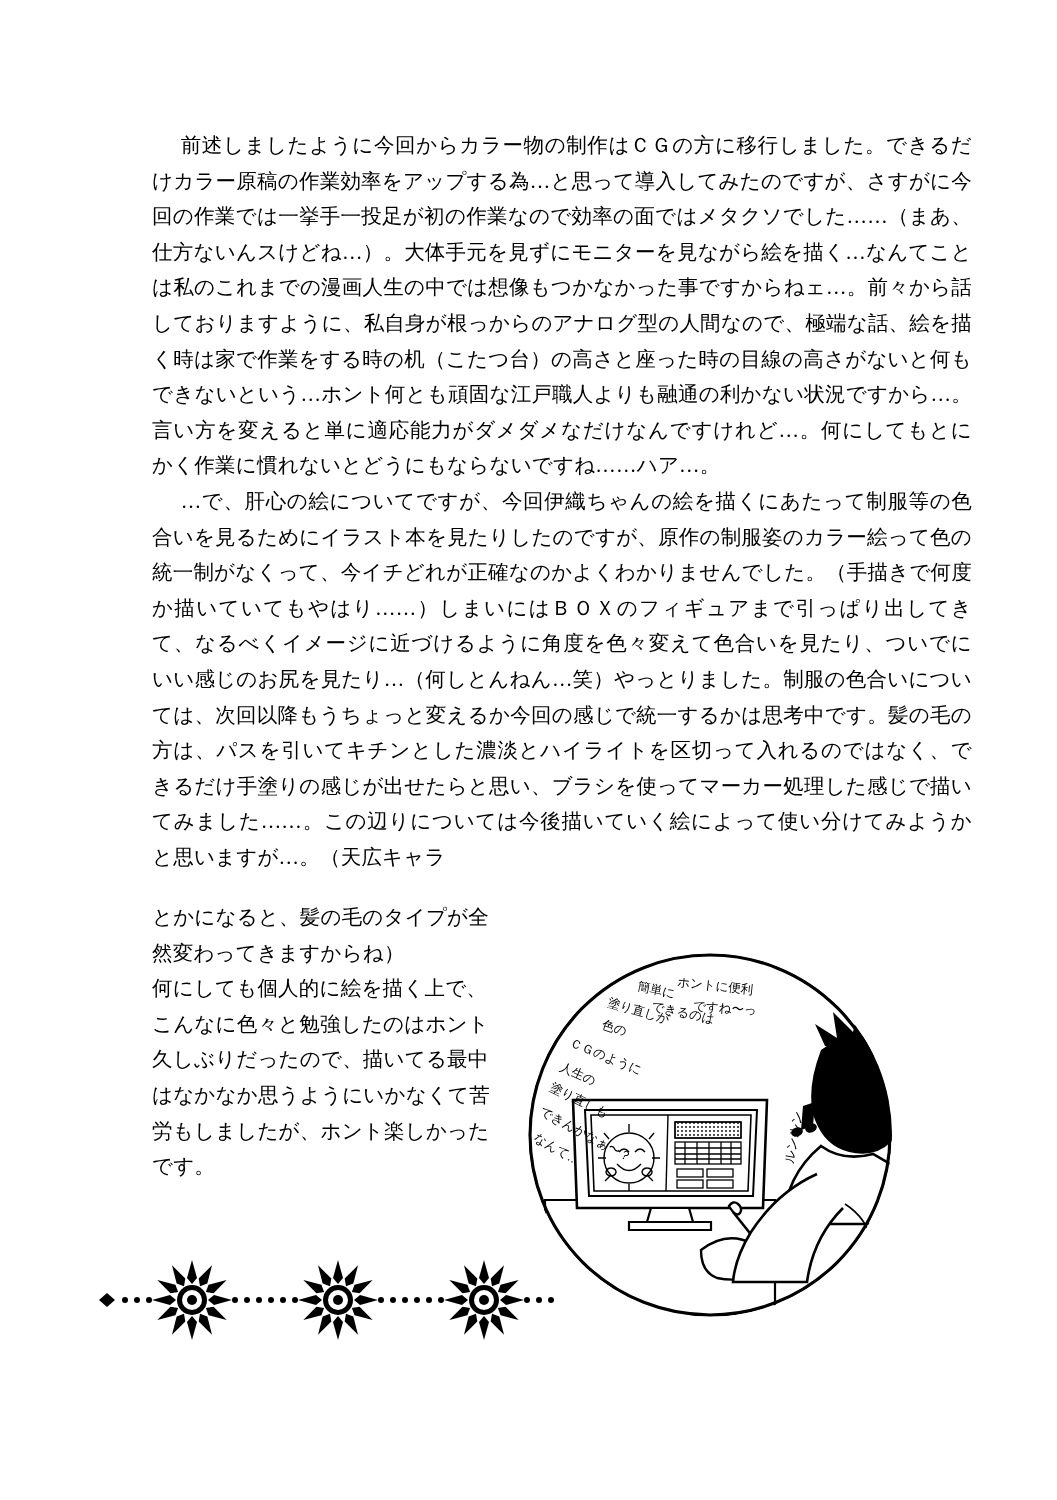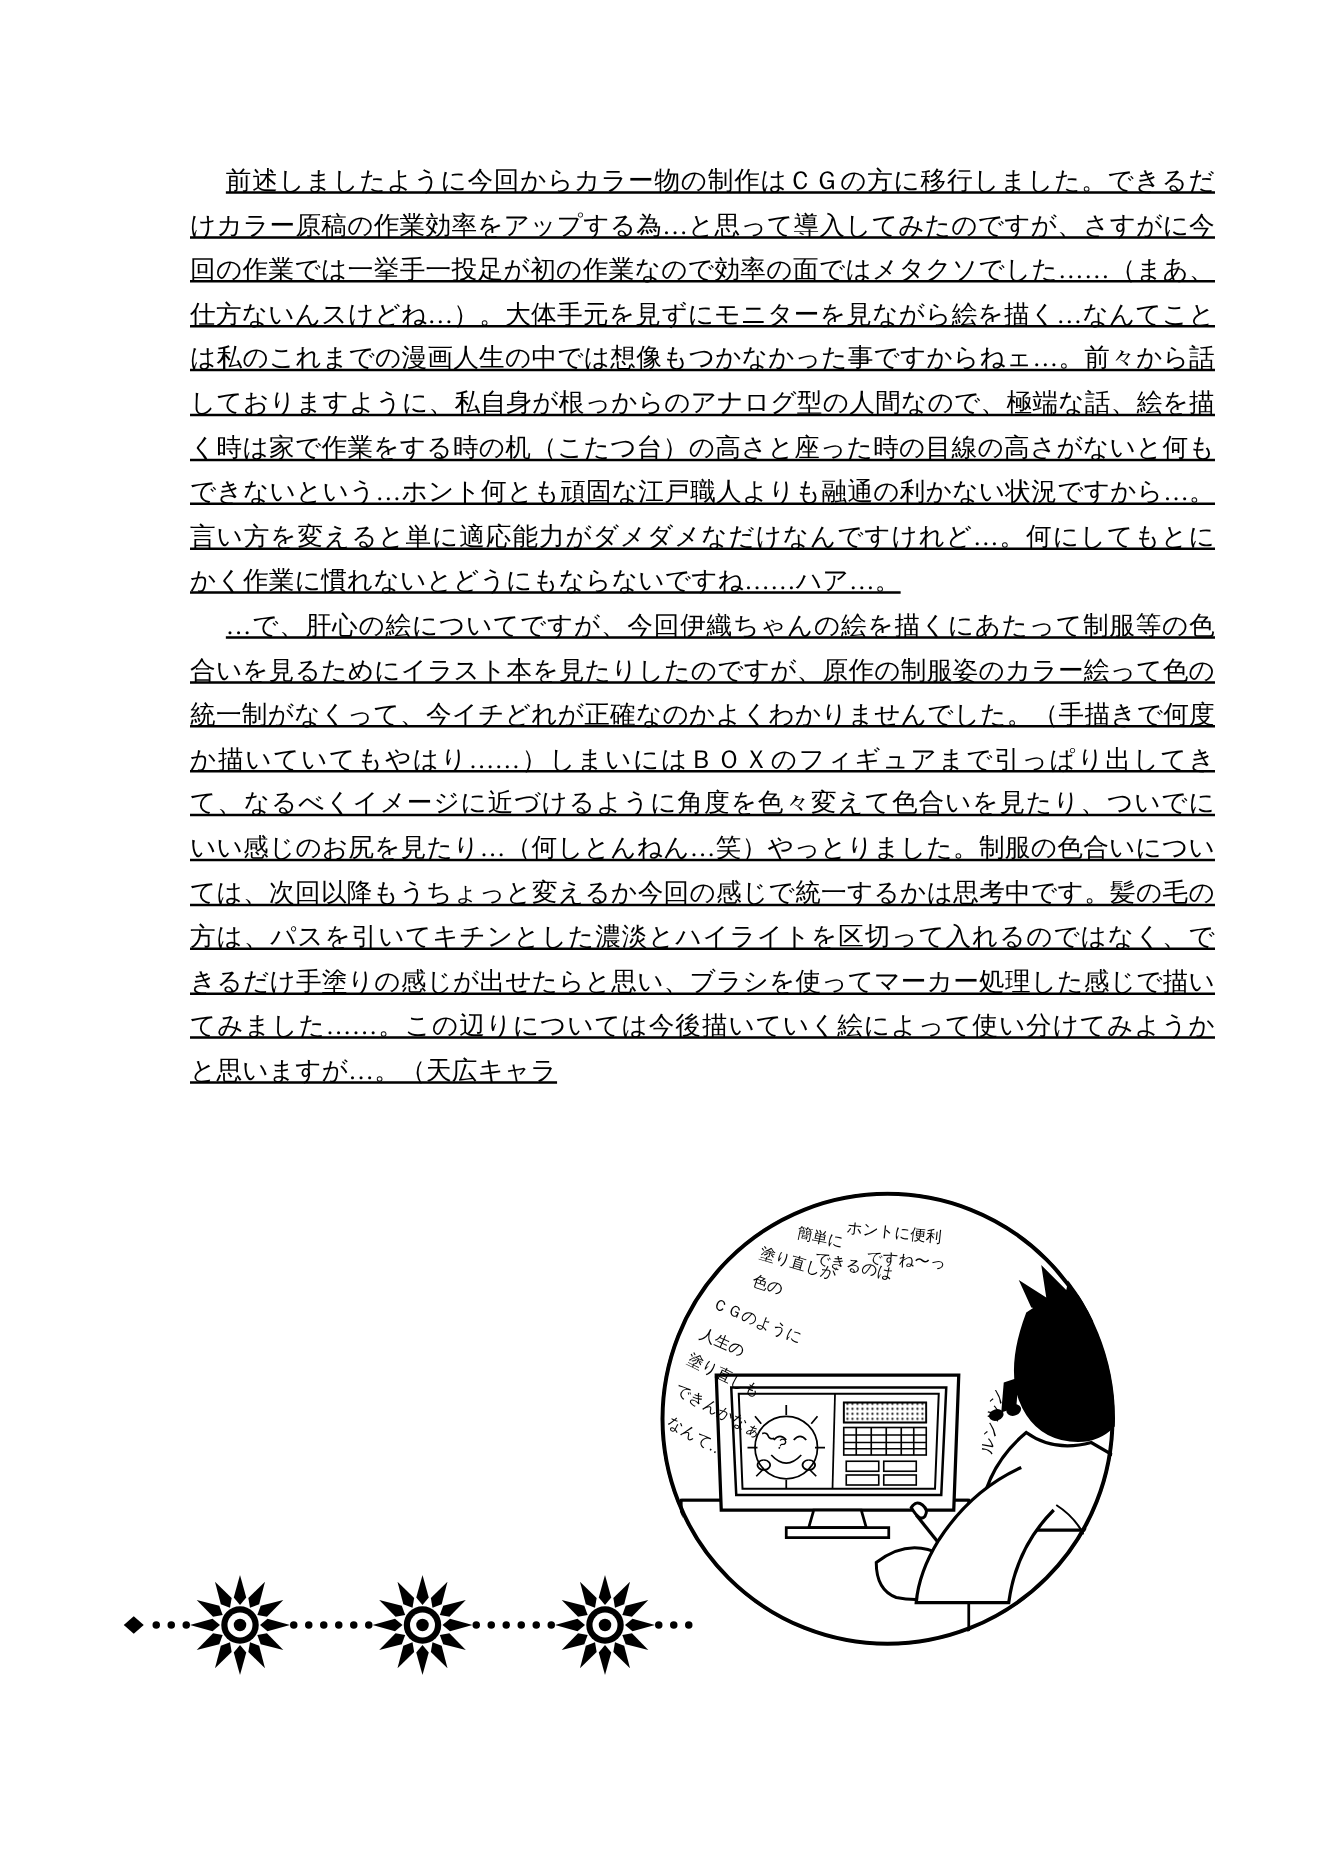--- a/index.html
+++ b/index.html
@@ -29,21 +29,20 @@
     width: 820px;
     font-size: 20.5px;
     line-height: 35.6px;
     letter-spacing: 0.2px;
     text-align: justify;
     text-justify: inter-character;
   }
   .afterword p {
     margin: 0;
     text-indent: 1.4em;
-    text-decoration: underline;
   }
 
   
   .afterword-narrow {
     position: absolute;
     left: 152px;
     top: 900px;
     width: 350px;
     font-size: 20.5px;
     line-height: 35.6px;
@@ -80,20 +79,24 @@
 </head>
 <body>
 
 <div class="page">
 
   <div class="afterword">
     <p>前述しましたように今回からカラー物の制作はＣＧの方に移行しました。できるだけカラー原稿の作業効率をアップする為…と思って導入してみたのですが、さすがに今回の作業では一挙手一投足が初の作業なので効率の面ではメタクソでした……（まあ、仕方ないんスけどね…）。大体手元を見ずにモニターを見ながら絵を描く…なんてことは私のこれまでの漫画人生の中では想像もつかなかった事ですからねェ…。前々から話しておりますように、私自身が根っからのアナログ型の人間なので、極端な話、絵を描く時は家で作業をする時の机（こたつ台）の高さと座った時の目線の高さがないと何もできないという…ホント何とも頑固な江戸職人よりも融通の利かない状況ですから…。言い方を変えると単に適応能力がダメダメなだけなんですけれど…。何にしてもとにかく作業に慣れないとどうにもならないですね……ハア…。</p>
     <p>…で、肝心の絵についてですが、今回伊織ちゃんの絵を描くにあたって制服等の色合いを見るためにイラスト本を見たりしたのですが、原作の制服姿のカラー絵って色の統一制がなくって、今イチどれが正確なのかよくわかりませんでした。（手描きで何度か描いていてもやはり……）しまいにはＢＯＸのフィギュアまで引っぱり出してきて、なるべくイメージに近づけるように角度を色々変えて色合いを見たり、ついでにいい感じのお尻を見たり…（何しとんねん…笑）やっとりました。制服の色合いについては、次回以降もうちょっと変えるか今回の感じで統一するかは思考中です。髪の毛の方は、パスを引いてキチンとした濃淡とハイライトを区切って入れるのではなく、できるだけ手塗りの感じが出せたらと思い、ブラシを使ってマーカー処理した感じで描いてみました……。この辺りについては今後描いていく絵によって使い分けてみようかと思いますが…。（天広キャラ</p>
   </div>
 
+  <div class="afterword-narrow">
+    <p class="indent">とかになると、髪の毛のタイプが全然変わってきますからね）</p>
+    <p>何にしても個人的に絵を描く上で、こんなに色々と勉強したのはホント久しぶりだったので、描いてる最中はなかなか思うようにいかなくて苦労もしましたが、ホント楽しかったです。</p>
+  </div>
 
   <div class="illus">
     <svg width="400" height="400" viewBox="0 0 400 400" xmlns="http://www.w3.org/2000/svg">
       <defs>
         <clipPath id="circleClip">
           <circle cx="185" cy="185" r="182"></circle>
         </clipPath>
         <pattern id="dots" width="4" height="4" patternUnits="userSpaceOnUse">
           <rect width="4" height="4" fill="#ffffff"></rect>
           <circle cx="1" cy="1" r="0.9" fill="#000"></circle>

